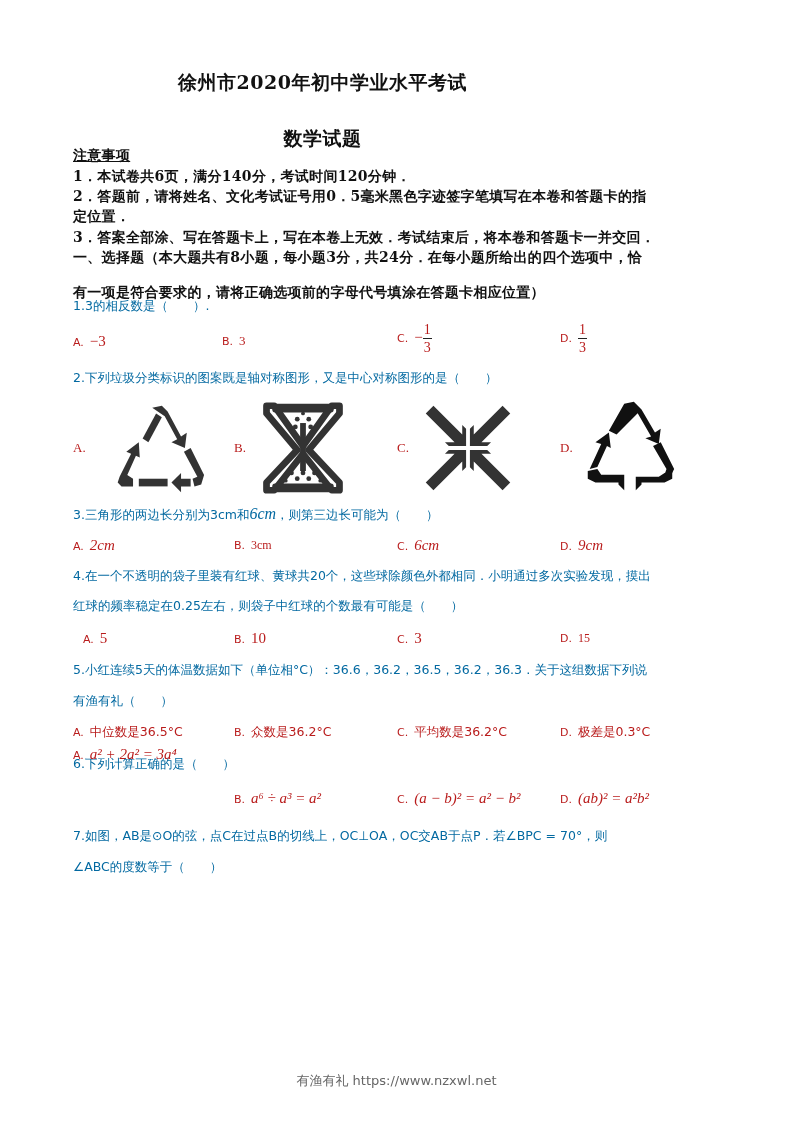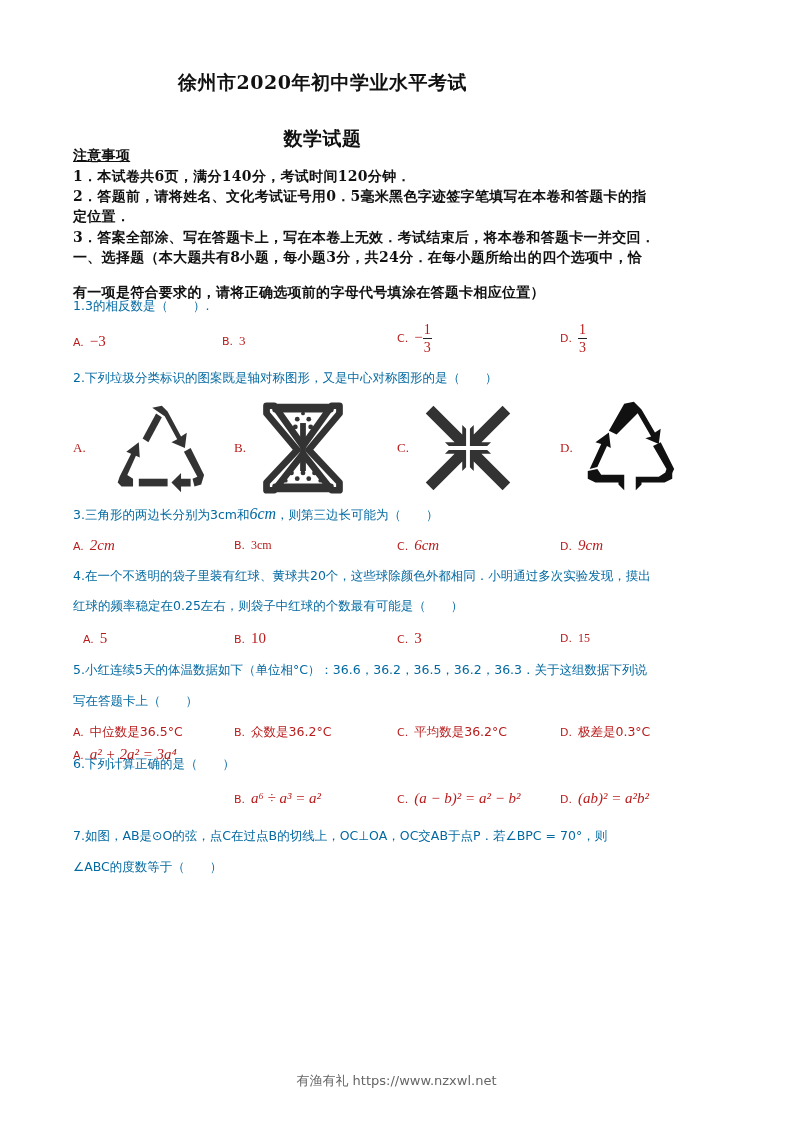--- a/index.html
+++ b/index.html
@@ -119,21 +119,21 @@
 <div class="abs opt" style="left:560px; top:537px;"><span class="lab">D.</span><span class="mathi">9cm</span></div>
 
 <div class="abs q" style="top:568px;">4.在一个不透明的袋子里装有红球、黄球共20个，这些球除颜色外都相同．小明通过多次实验发现，摸出</div>
 <div class="abs q" style="top:598px;">红球的频率稳定在0.25左右，则袋子中红球的个数最有可能是（　　）</div>
 <div class="abs opt" style="left:73px; top:630px;margin-left:10px;"><span class="lab">A.</span><span class="math">5</span></div>
 <div class="abs opt" style="left:234px; top:630px;"><span class="lab">B.</span><span class="math">10</span></div>
 <div class="abs opt" style="left:397px; top:630px;"><span class="lab">C.</span><span class="math">3</span></div>
 <div class="abs opt" style="left:560px; top:630px;"><span class="lab">D.</span><span class="math" style="font-size:12px;text-align:right;">15</span></div>
 
 <div class="abs q" style="top:662px;">5.小红连续5天的体温数据如下（单位相°C）：36.6，36.2，36.5，36.2，36.3．关于这组数据下列说</div>
-<div class="abs q" style="top:693px;">写在答题卡上（　　）</div>
+<div class="abs q" style="top:693px;">有渔有礼（　　）</div>
 <div class="abs opt" style="left:73px; top:724px;"><span class="lab">A.</span><span>中位数是36.5°C</span></div>
 <div class="abs opt" style="left:234px; top:724px;"><span class="lab">B.</span><span>众数是36.2°C</span></div>
 <div class="abs opt" style="left:397px; top:724px;"><span class="lab">C.</span><span>平均数是36.2°C</span></div>
 <div class="abs opt" style="left:560px; top:724px;"><span class="lab">D.</span><span>极差是0.3°C</span></div>
 
 <div class="abs q" style="top:756px;">6.下列计算正确的是（　　）</div>
 <div class="abs opt" style="left:73px; top:746px;"><span class="lab">A.</span><span class="mathi">a² + 2a² = 3a⁴</span></div>
 <div class="abs opt" style="left:234px; top:790px;"><span class="lab">B.</span><span class="mathi">a⁶ ÷ a³ = a²</span></div>
 <div class="abs opt" style="left:397px; top:790px;"><span class="lab">C.</span><span class="mathi">(a − b)² = a² − b²</span></div>
 <div class="abs opt" style="left:560px; top:790px;"><span class="lab">D.</span><span class="mathi">(ab)² = a²b²</span></div>

